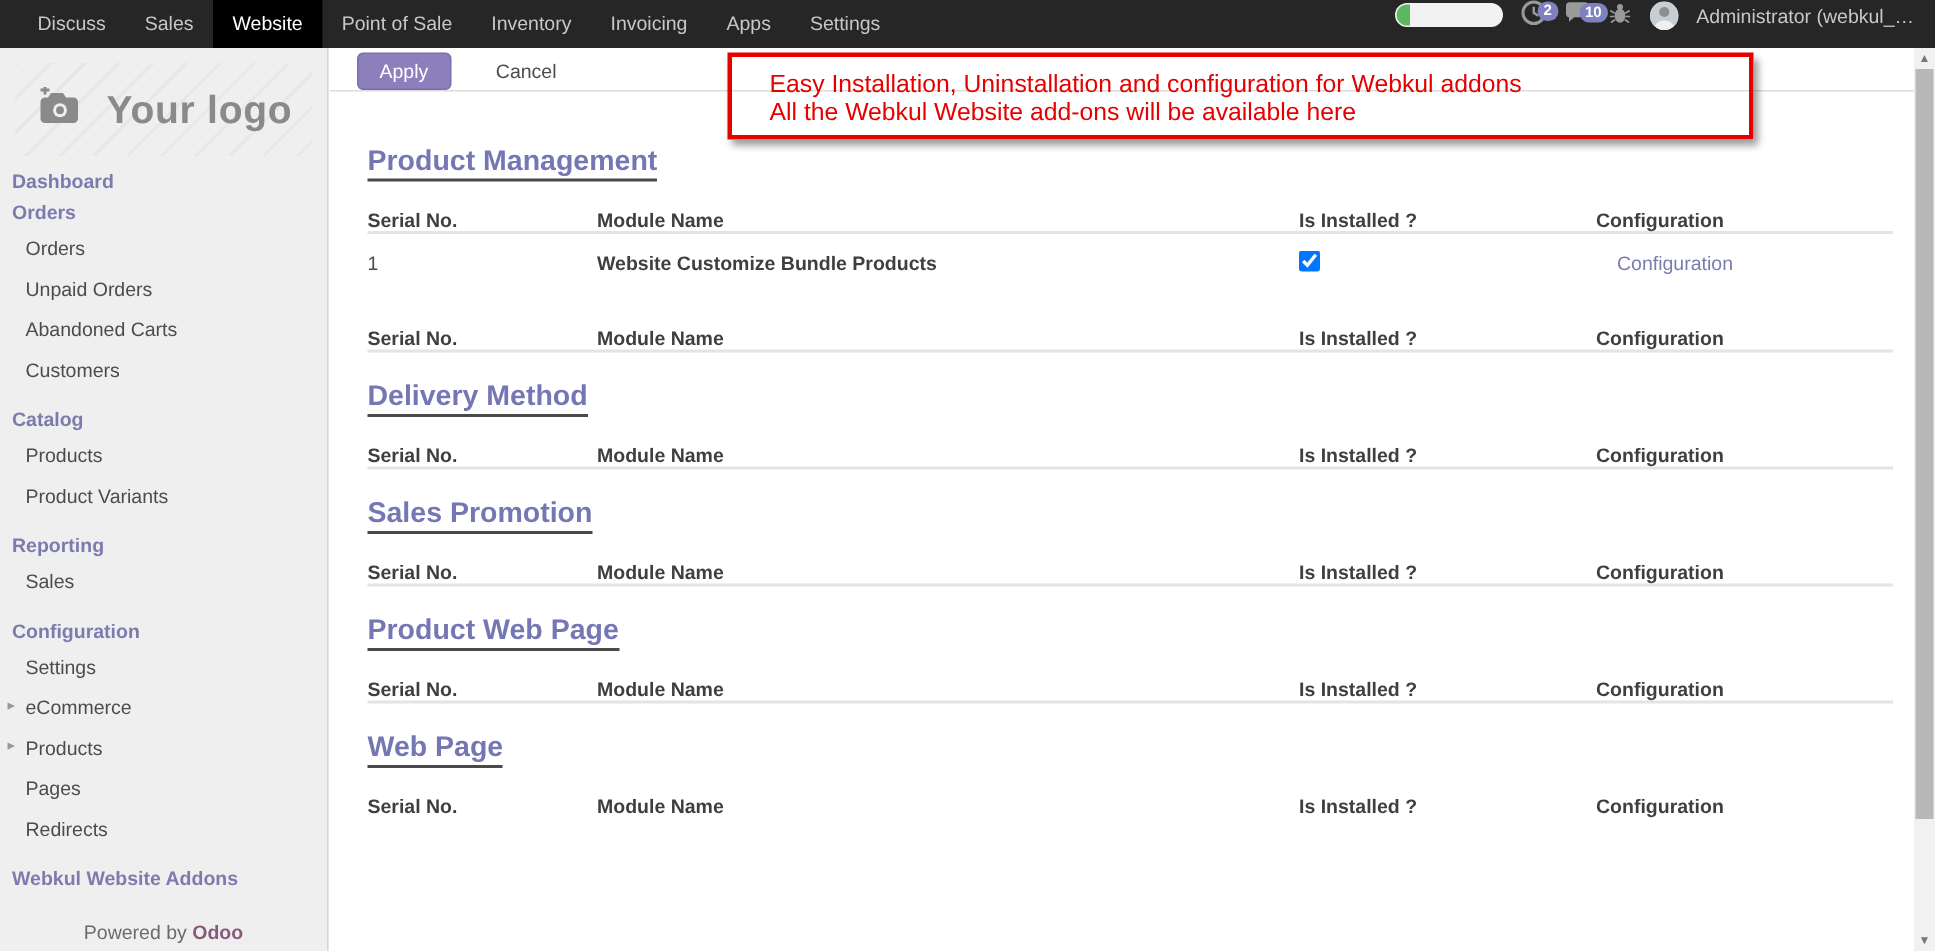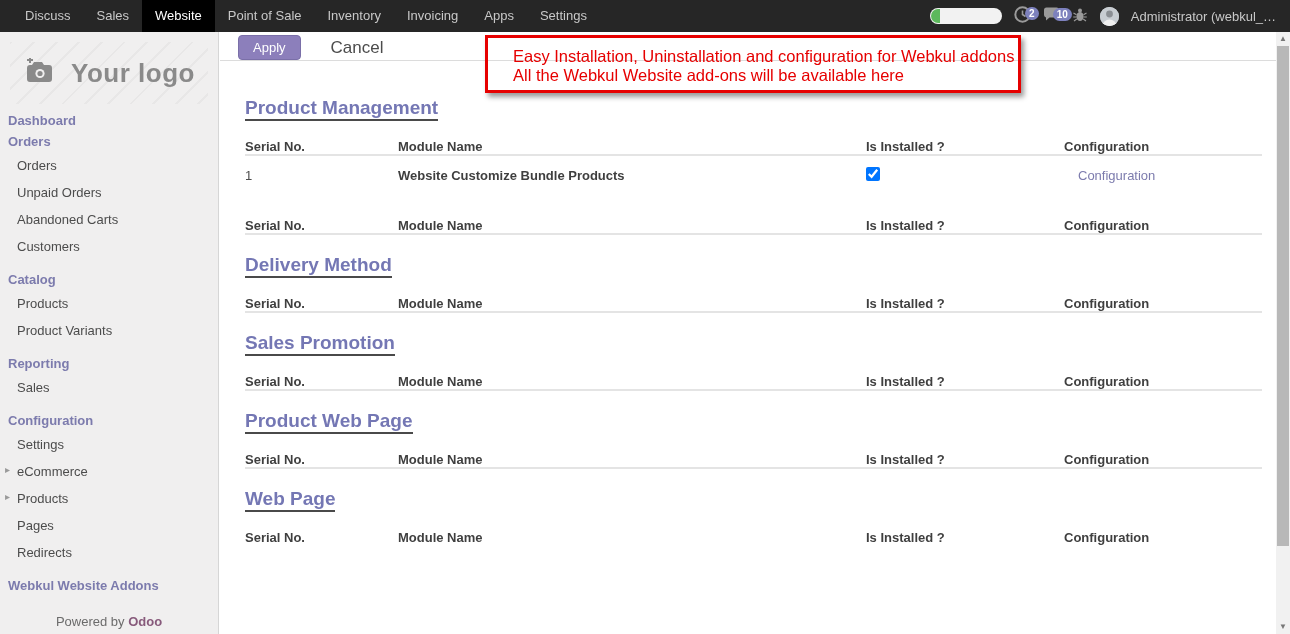--- a/index.html
+++ b/index.html
@@ -2,21 +2,21 @@
 <html><head>
 <meta charset="utf-8">
 <style>
   * { box-sizing: border-box; margin: 0; padding: 0; }
   html, body { width: 1290px; height: 634px; overflow: hidden; }
   body { font-family: "Liberation Sans", sans-serif; background: #fff; position: relative; }
 
   
   .topbar {
     position: absolute; top: 0; left: 0; width: 1290px; height: 32px;
-    background: #262626; display: flex; align-items: center; color: #c8c8c8; font-size: 13px;
+    background: #262626; display: flex; align-items: flex-start; color: #c8c8c8; font-size: 13px;
   }
   .topbar-menus { display: flex; align-items: stretch; margin-left: 12px; }
   .menu-item { padding: 0 13px; line-height: 32px; cursor: pointer; white-space: nowrap; }
   .menu-item.active { background: #000; color: #fff; }
   .topbar-right { margin-left: auto; display: flex; align-items: center; gap: 12px; padding-right: 14px; }
   .progress-pill { width: 72px; height: 16px; background: #f2f2f2; border-radius: 8px; overflow: hidden; position: relative; }
   .progress-fill { position: absolute; left: 1px; top: 1px; bottom: 1px; width: 9px; background: #5cb85c; border-radius: 7px 0 0 7px; }
   .icon-wrap { position: relative; display: inline-flex; align-items: center; }
   .badge {
     position: absolute; right: -8px; top: 1px; background: #7d81bd; color: #fff;
@@ -46,24 +46,24 @@
   .sidebar-footer { position: absolute; bottom: 5px; left: 0; width: 100%; text-align: center; font-size: 13px; color: #6b6b6b; }
   .sidebar-footer b { color: #875A7B; }
 
   
   .main { position: absolute; top: 32px; left: 220px; width: 1056px; height: 602px; background: #fff; overflow: hidden; }
   .toolbar { height: 29px; padding: 3px 0 0 18px; border-bottom: 1px solid #dcdcdc; display: flex; align-items: center; gap: 30px; }
   .btn-apply {
     background: #8c7fbb; border: 1px solid #7a6fa8; color: #fff; font-size: 13px;
     padding: 4px 14px; border-radius: 4px; cursor: pointer; font-family: "Liberation Sans", sans-serif;
   }
-  .btn-cancel { color: #4c4c4c; font-size: 17px; cursor: pointer; background: none; border: none; font-family: "Liberation Sans", sans-serif; }
+  .btn-cancel { color: #4c4c4c; font-size: 13px; cursor: pointer; background: none; border: none; font-family: "Liberation Sans", sans-serif; }
 
   .annotation-box {
-    position: absolute; left: 265px; top: 3px; width: 536px; height: 58px;
+    position: absolute; left: 265px; top: 3px; width: 684px; height: 58px;
     border: 3px solid #e60000; box-shadow: 3px 4px 5px rgba(0,0,0,0.4);
     padding: 9px 0 0 25px; color: #e60000; font-size: 16.5px; line-height: 19px; background: transparent;
   }
 
   .sections { padding: 0 14px 0 25px; }
   .section-title-row { margin-top: 19px; height: 26px; }
   .section:first-child .section-title-row { margin-top: 36px; }
   .section-title {
     color: #7477b4; font-weight: bold; font-size: 19px;
     border-bottom: 2px solid #4a4a4a; padding-bottom: 1px; cursor: pointer;

